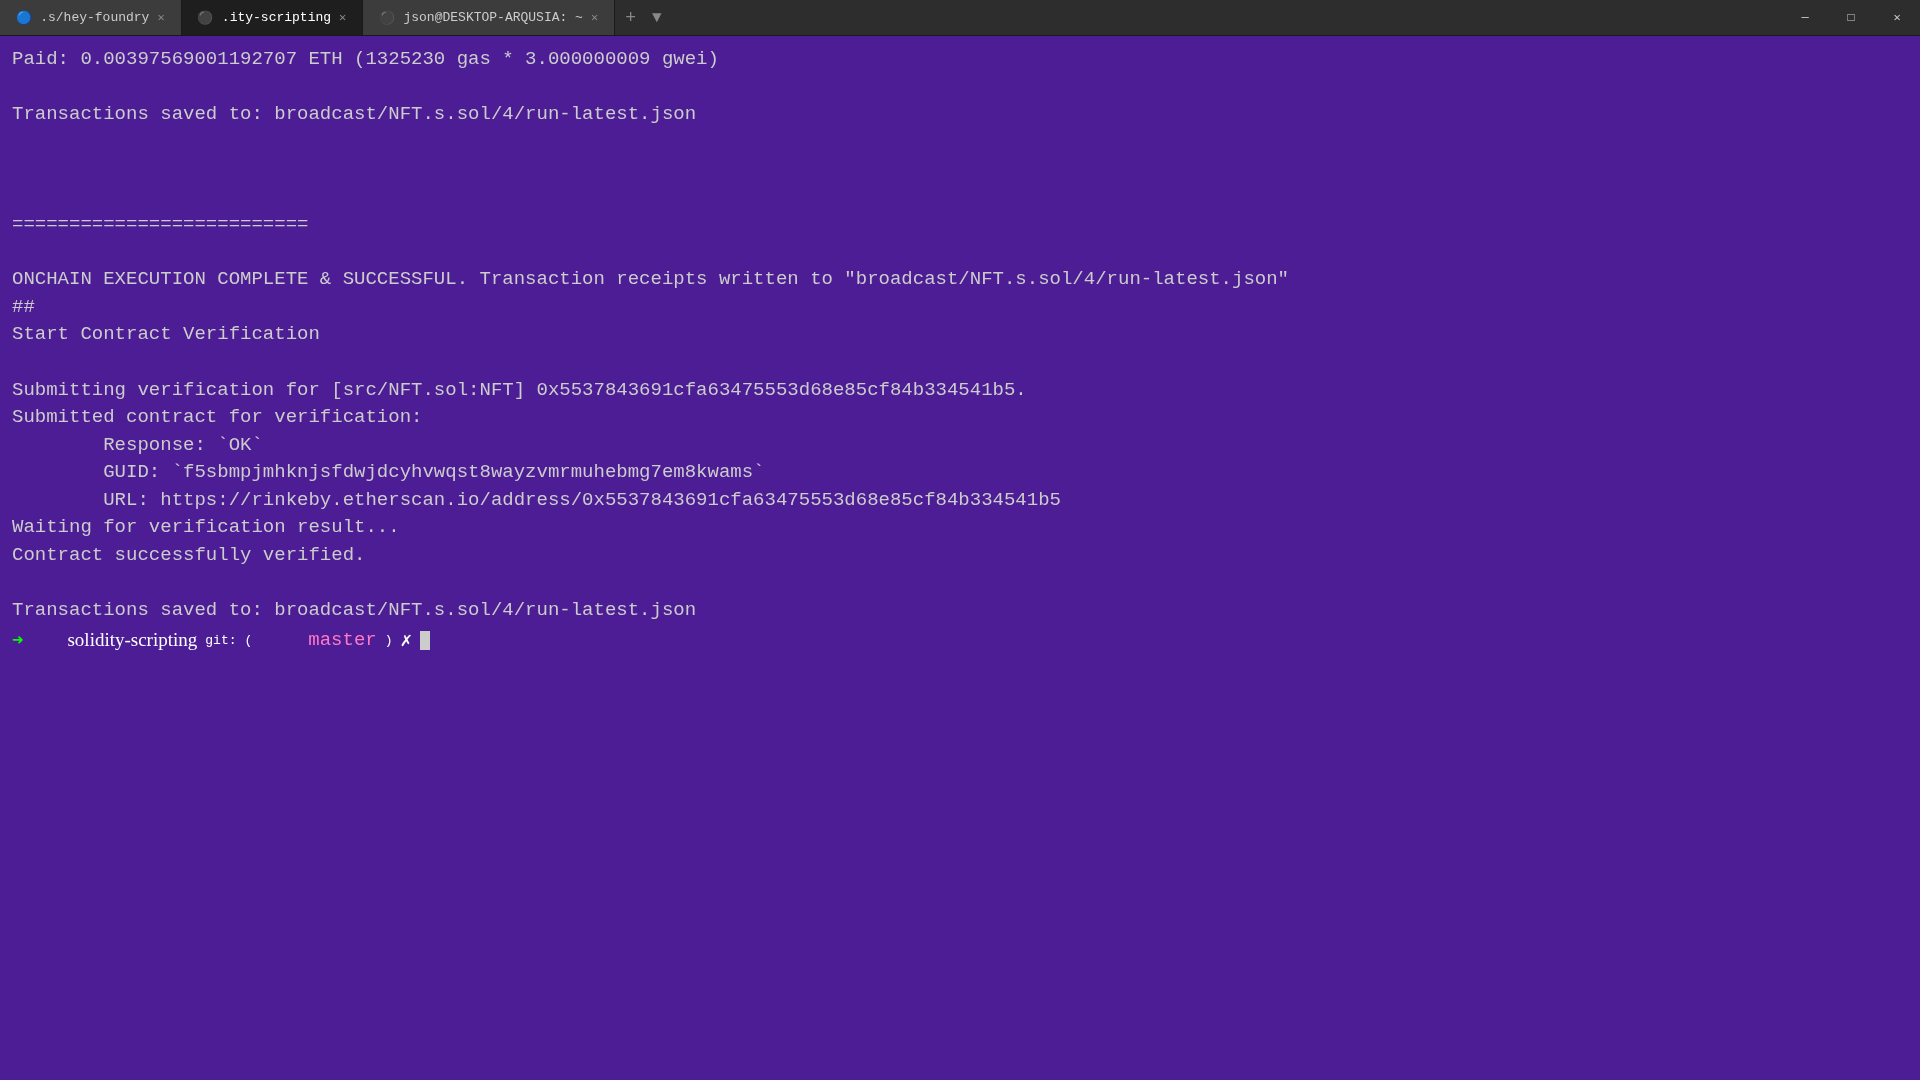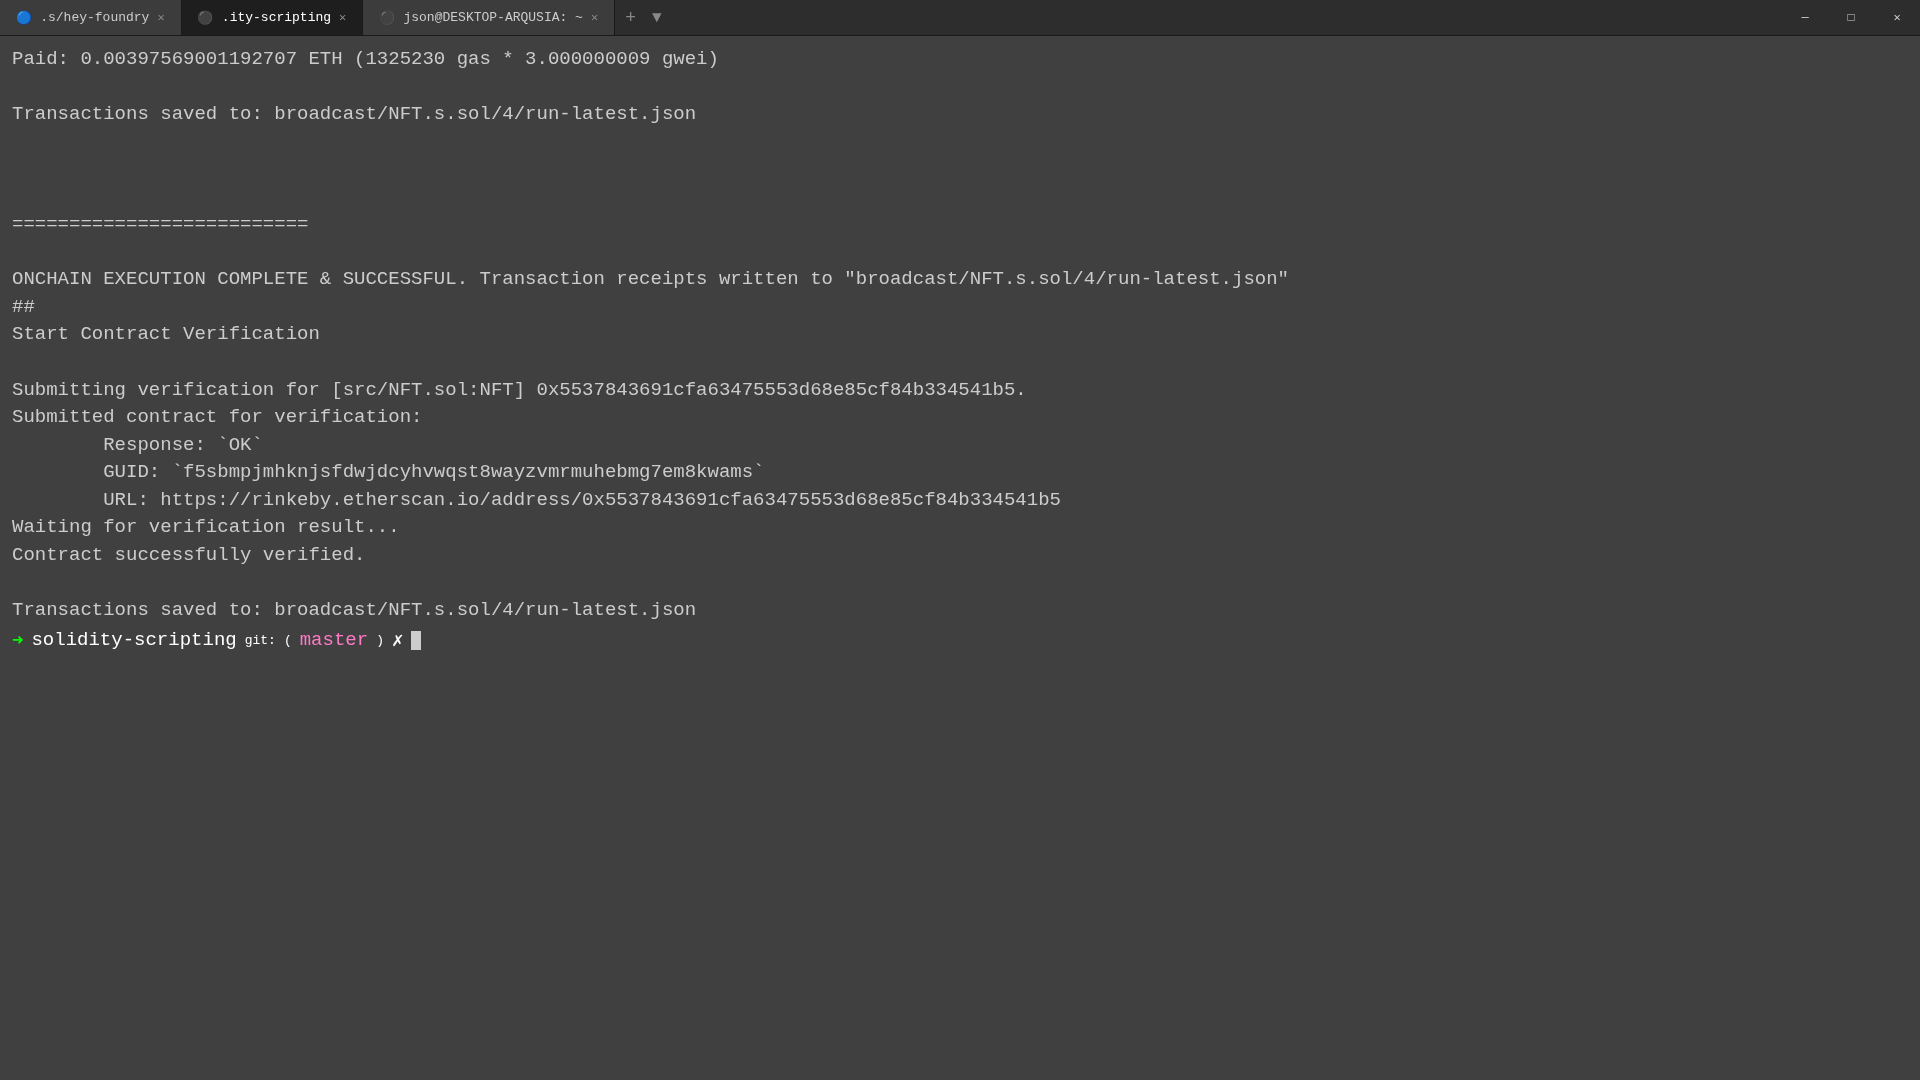--- a/index.html
+++ b/index.html
@@ -86,21 +86,21 @@
       display: flex;
       align-items: center;
       justify-content: center;
       color: #ccc;
       cursor: pointer;
       font-size: 12px;
     }
 
     .terminal-area {
       flex: 1;
-      background: #404040;
+      background: #4c1d95;
       padding: 10px 12px;
       overflow: hidden;
       position: relative;
     }
 
     .terminal-text {
       font-family: 'Courier New', Courier, monospace;
       font-size: 19px;
       line-height: 1.45;
       white-space: pre;
@@ -115,34 +115,36 @@
     }
 
     .prompt-arrow {
       color: #00ff00;
       font-size: 19px;
       font-family: 'Courier New', Courier, monospace;
     }
 
     .prompt-dir {
       color: #ffffff;
-      font-family: Liberation Mono, monospace;
-      font-size: 19px;
+      font-family: Liberation Serif, serif;
+      font-size: 19px;
+      margin-left: 36px;
     }
 
     .prompt-git {
       color: #ffffff;
       font-family: 'Courier New', Courier, monospace;
       font-size: 13px;
     }
 
     .prompt-branch {
       color: #ff79c6;
       font-family: 'Courier New', Courier, monospace;
       font-size: 19px;
+      margin-left: 48px;
     }
 
     .prompt-end {
       color: #ffffff;
       font-family: 'Courier New', Courier, monospace;
       font-size: 19px;
     }
 
     .cursor {
       display: inline-block;

